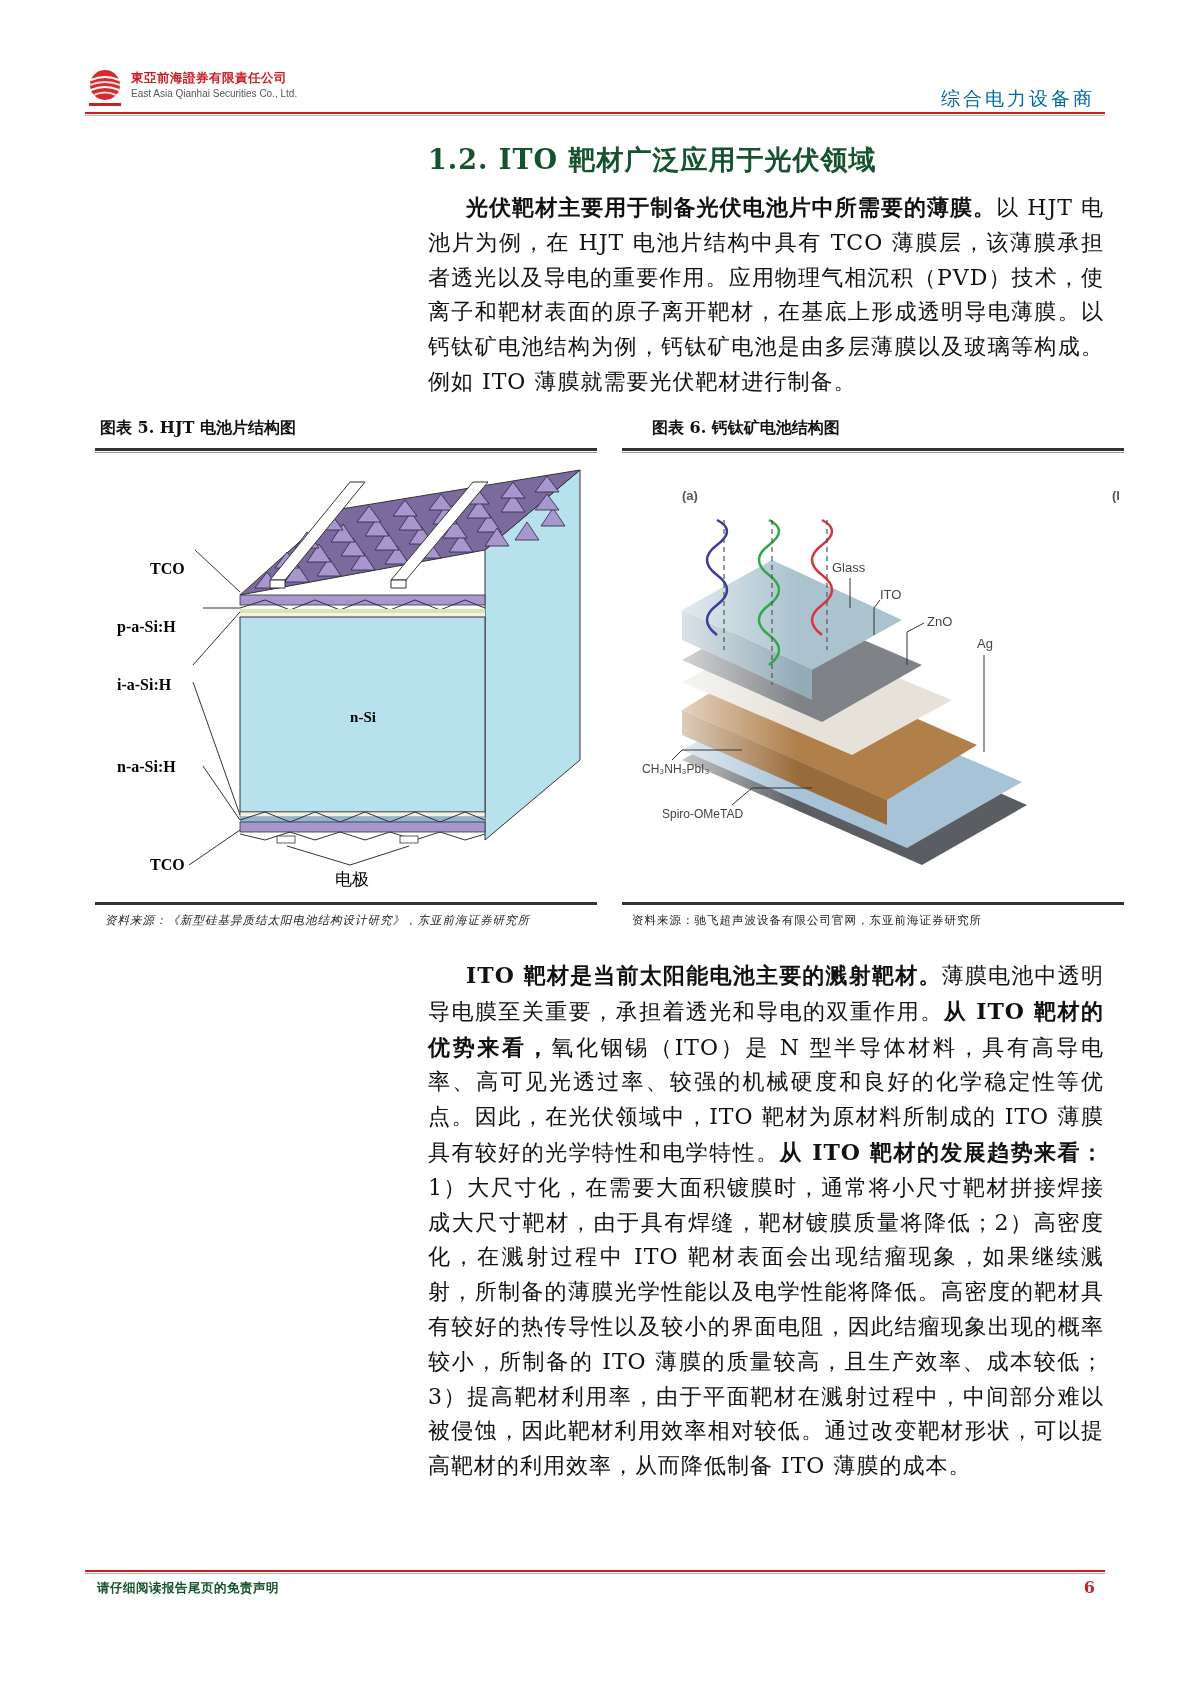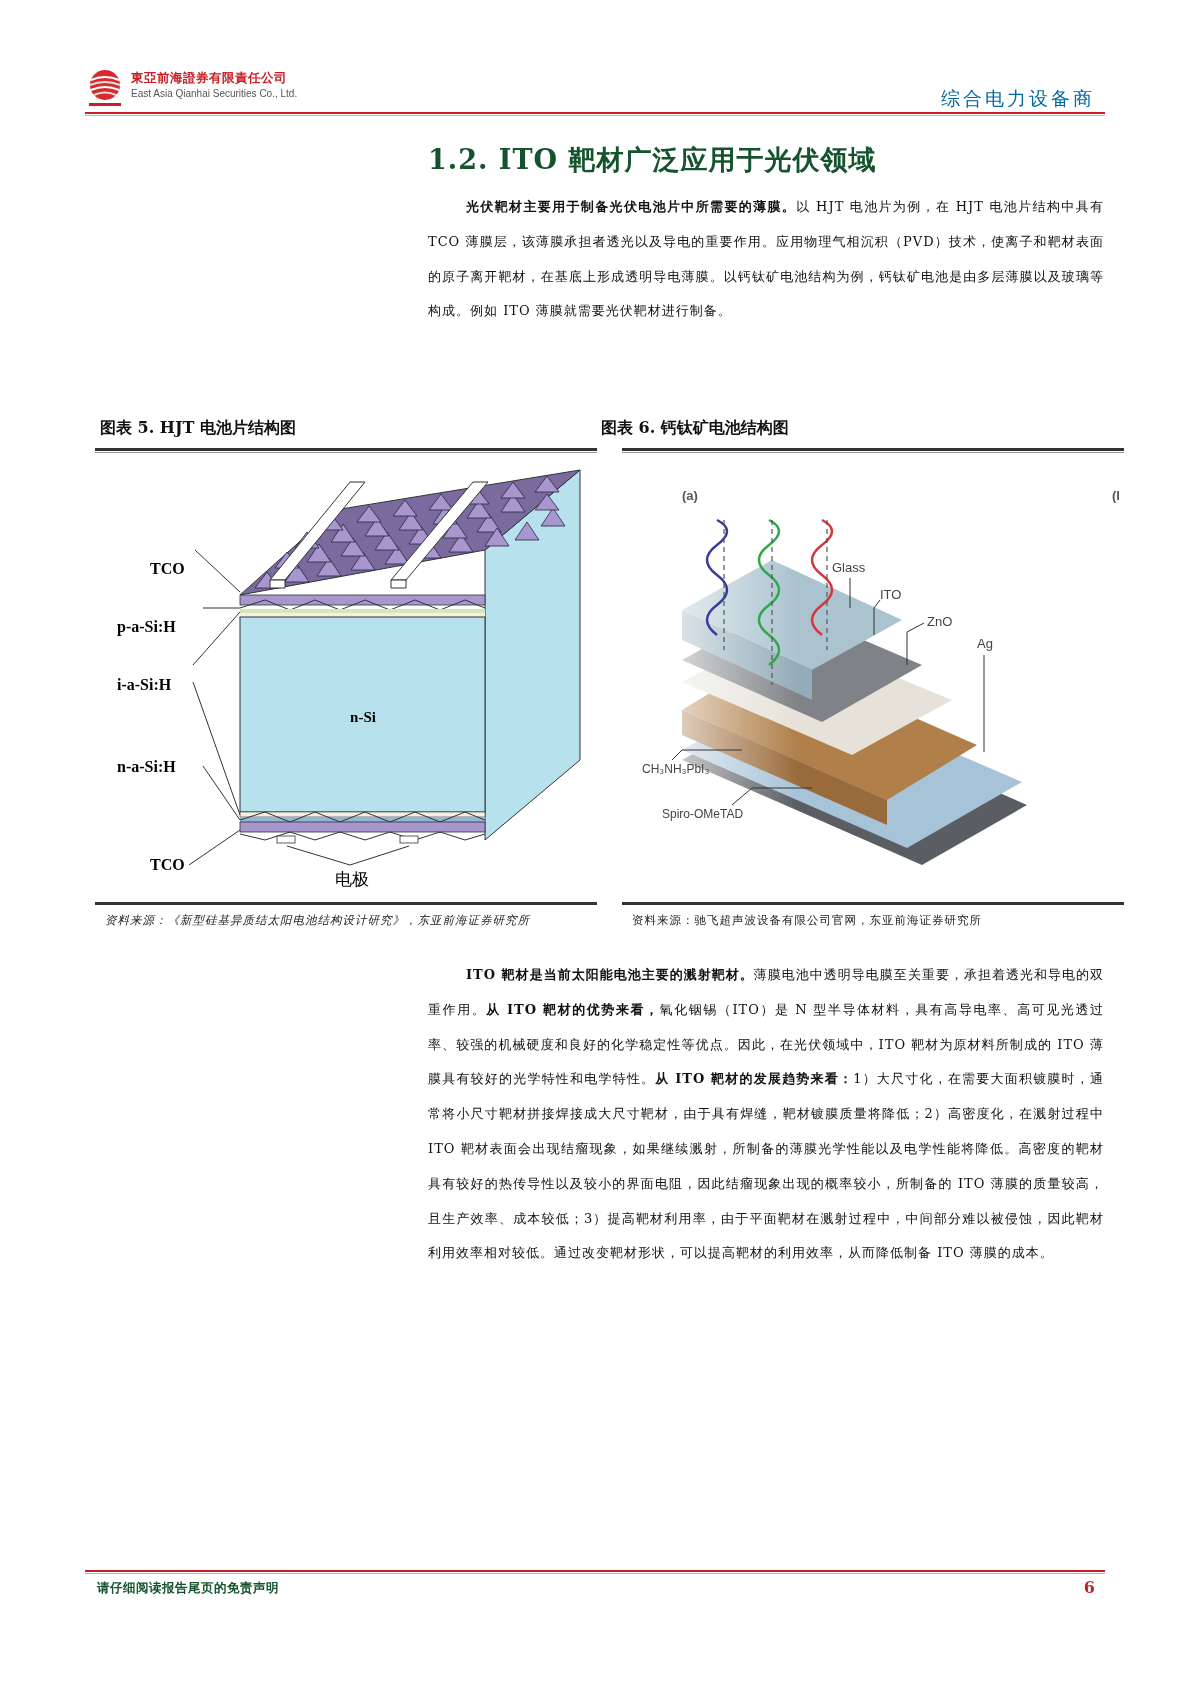--- a/index.html
+++ b/index.html
@@ -12,21 +12,21 @@
   .logo-cn { position: absolute; left: 46px; top: 10px; font-family: "DejaVu Sans", sans-serif; font-size: 12.5px; font-weight: bold; color: #c81e24; letter-spacing: 0.5px; }
   .logo-en { position: absolute; left: 46px; top: 28px; font-family: "Liberation Sans", sans-serif; font-size: 10px; color: #555; }
   .header-right { position: absolute; right: 10px; top: 26px; font-size: 19px; color: #0369a1; letter-spacing: 3px; }
   .header-rule { position: absolute; left: 85px; top: 112px; width: 1020px; height: 2px; background: #c81e24; }
   .header-rule2 { position: absolute; left: 85px; top: 115px; width: 1020px; height: 1px; background: #e6a3a6; }
 
   
   .section-title { position: absolute; left: 428px; top: 142px; font-size: 27px; font-weight: bold; color: #14532d; letter-spacing: 1px; }
 
   
-  .para { position: absolute; left: 428px; width: 676px; font-size: 13px; line-height: 34.8px; text-align: justify; text-indent: 38px; letter-spacing: 1px; }
+  .para { position: absolute; left: 428px; width: 676px; font-size: 22px; line-height: 34.8px; text-align: justify; text-indent: 38px; letter-spacing: 1px; }
   .para b { font-weight: bold; }
   .para1 { top: 190px; }
   .para2 { top: 958px; }
 
   
   .fig-title { position: absolute; top: 418px; font-size: 16px; font-weight: bold; color: #111; }
   .fig-rule { position: absolute; top: 448px; height: 3px; background: #333; }
   .fig-rule-thin { position: absolute; top: 452px; height: 1px; background: #999; }
   .src-rule { position: absolute; top: 902px; height: 3px; background: #333; }
   .src-text { position: absolute; top: 910px; font-size: 11.5px; line-height: 20px; color: #222; letter-spacing: 1px; }
@@ -144,21 +144,21 @@
     <text x="22" y="230" font-size="16" font-weight="bold">i-a-Si:H</text>
     <text x="22" y="312" font-size="16" font-weight="bold">n-a-Si:H</text>
     <text x="55" y="410" font-size="16" font-weight="bold">TCO</text>
     <text x="240" y="425" font-size="17">电极</text>
   </svg>
 </div>
 
 <div class="src-rule" style="left:95px;width:502px;"></div>
 <div class="src-text" style="left:105px;width:480px;font-style:italic;">资料来源：《新型硅基异质结太阳电池结构设计研究》，东亚前海证券研究所</div>
 
-<div class="fig-title" style="left:601px;">图表 6.  钙钛矿电池结构图</div>
+<div class="fig-title" style="left:652px;">图表 6.  钙钛矿电池结构图</div>
 <div class="fig-rule" style="left:622px;width:502px;"></div>
 <div class="fig-rule-thin" style="left:622px;width:502px;"></div>
 
 <div class="fig-area" style="left:622px;width:502px;">
   <svg class="sans" width="502" height="436" viewBox="0 0 502 436">
     <defs>
       <linearGradient id="fade" x1="0" y1="0" x2="1" y2="0">
         <stop offset="0" stop-color="#ffffff" stop-opacity="1"></stop>
         <stop offset="0.35" stop-color="#ffffff" stop-opacity="0"></stop>
       </linearGradient>

